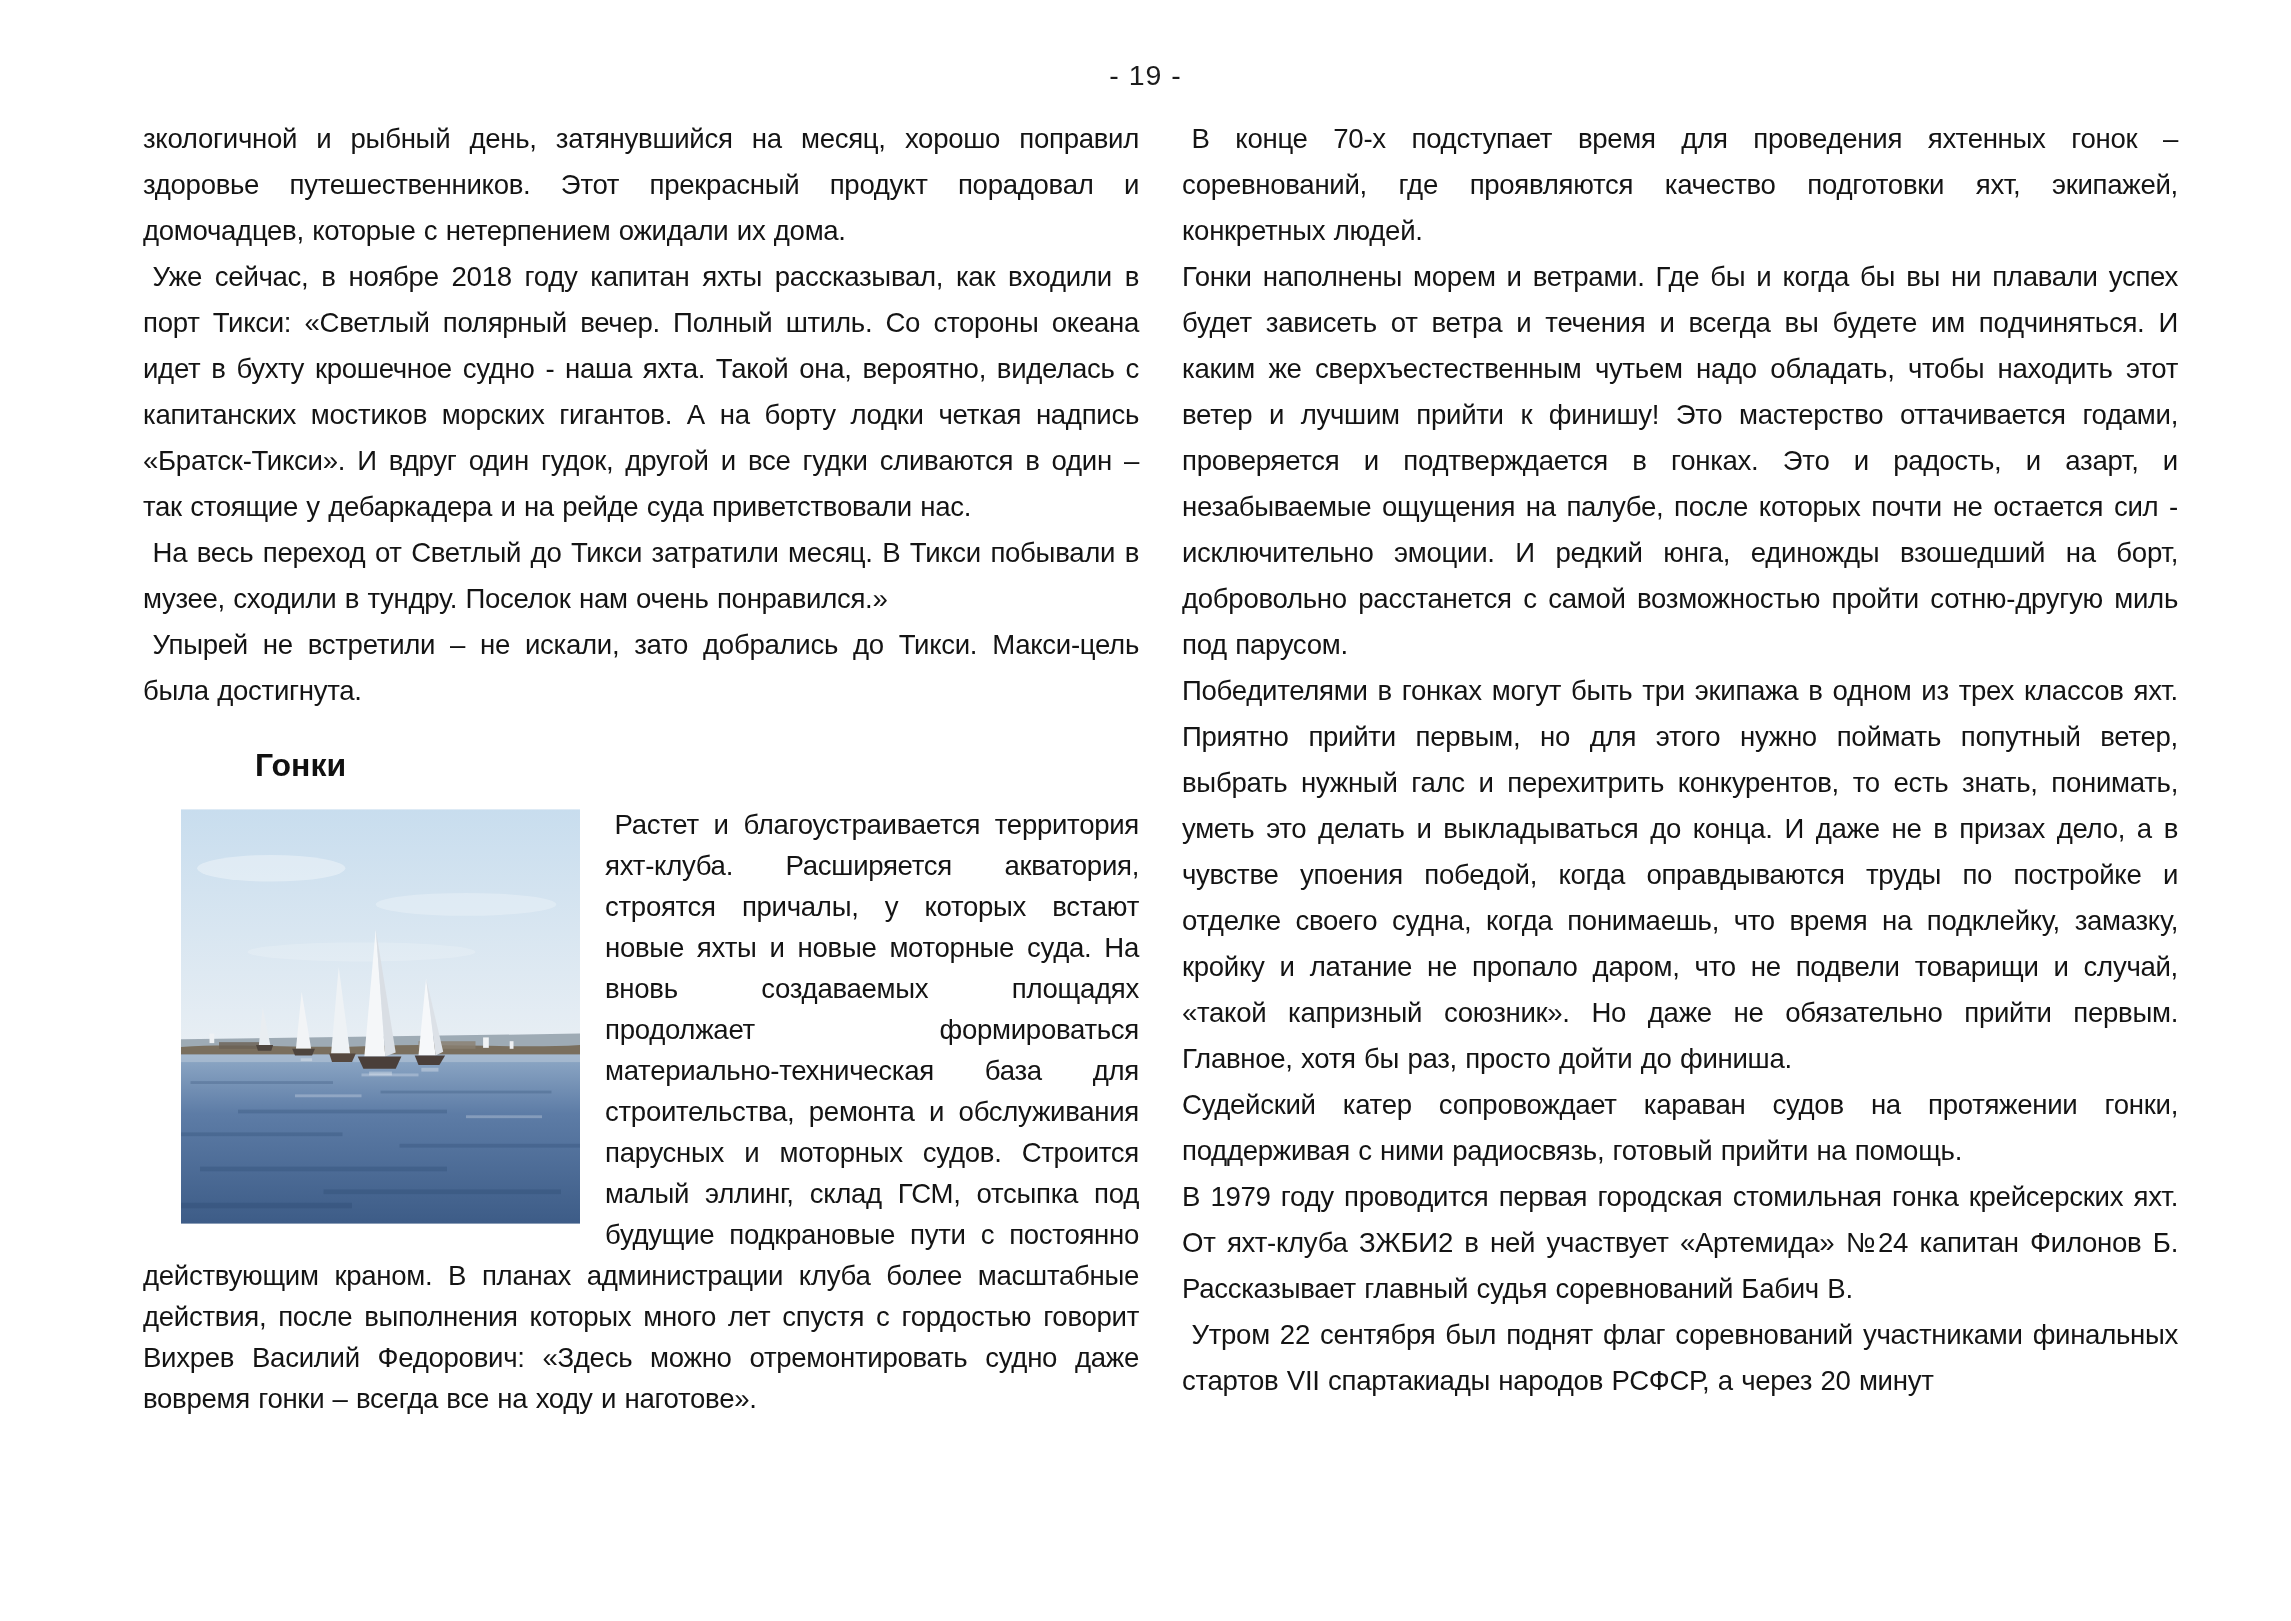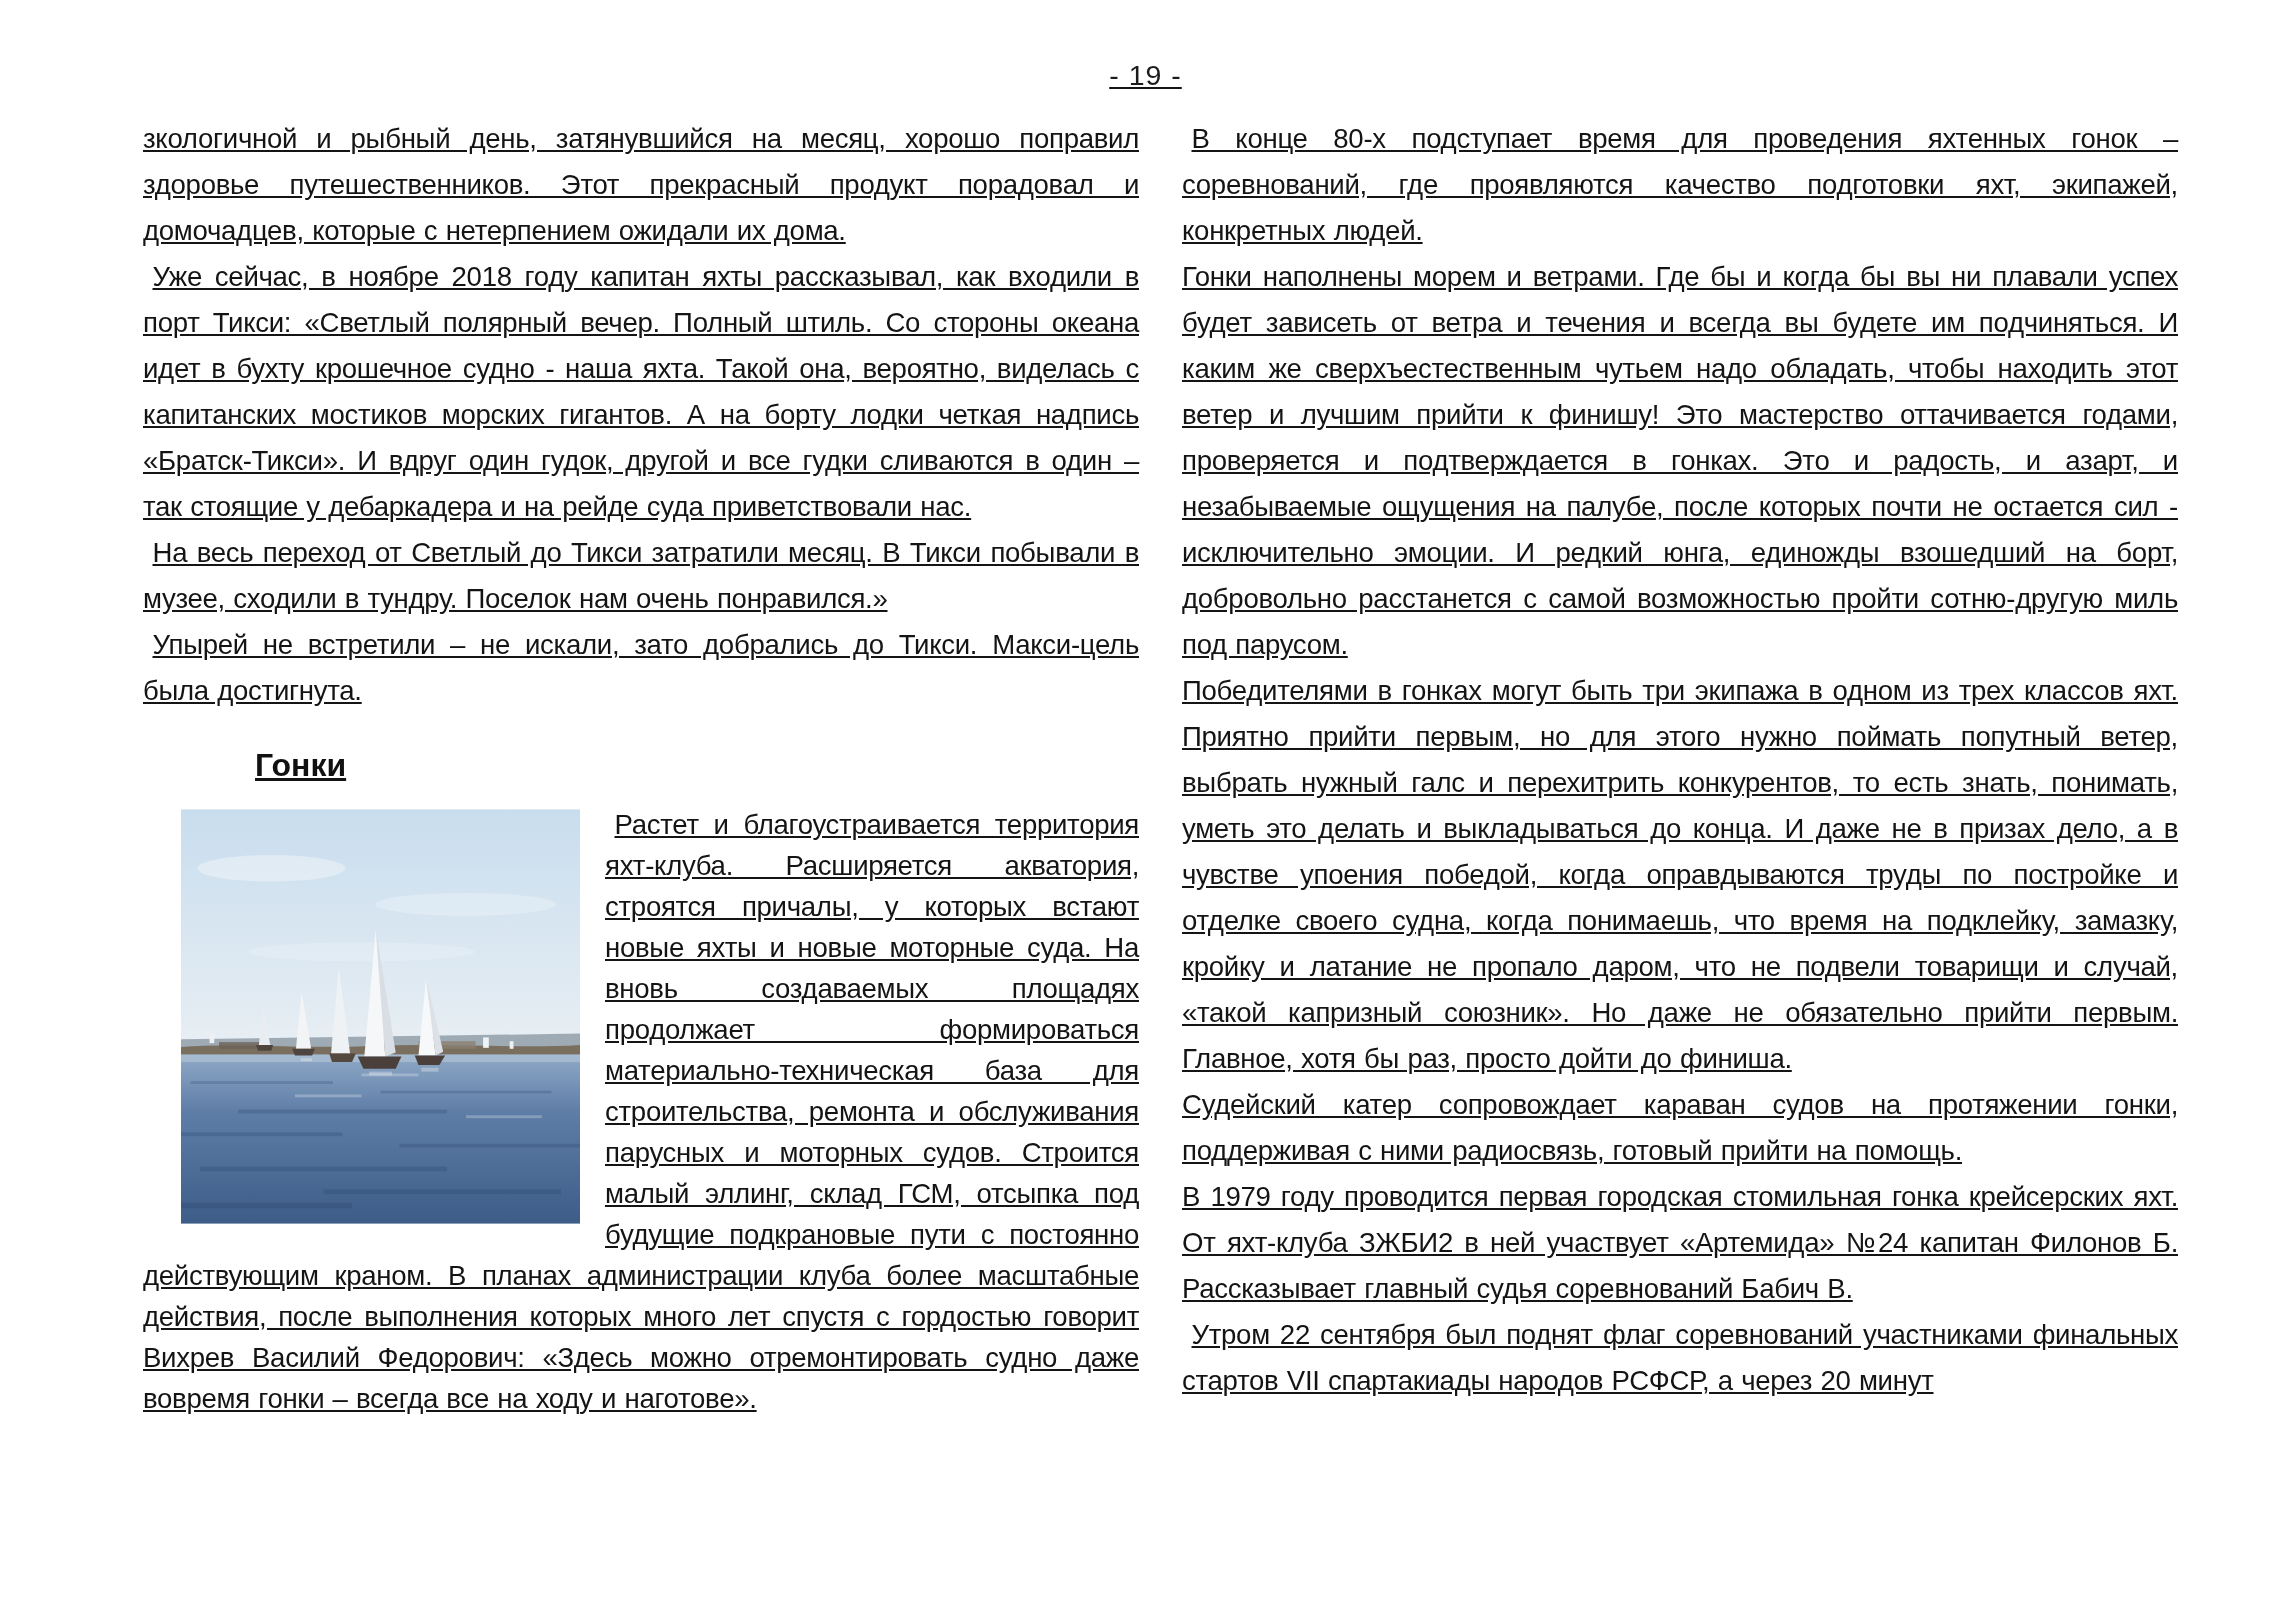--- a/index.html
+++ b/index.html
@@ -9,21 +9,20 @@
     height: 1622px;
     background: #ffffff;
     overflow: hidden;
     font-family: "Liberation Sans", "DejaVu Sans", sans-serif;
     color: #141414;
   }
   .page {
     position: relative;
     width: 2291px;
     height: 1398px;
-    text-decoration: underline;
   }
   .page-number {
     padding-top: 59px;
     text-align: center;
     font-size: 28.5px;
     line-height: 32px;
     letter-spacing: 1px;
     color: #1c1c1c;
   }
   .columns {
@@ -160,21 +159,21 @@
                 <rect x="126" y="262" width="12" height="3"></rect>
               </g>
             </g>
           </svg>
         </figure>
         <p class="ind">Растет и благоустраивается территория яхт-клуба. Расширяется акватория, строятся причалы, у которых встают новые яхты и новые моторные суда. На вновь создаваемых площадях продолжает формироваться материально-техническая база для строительства, ремонта и обслуживания парусных и моторных судов. Строится малый эллинг, склад ГСМ, отсыпка под будущие подкрановые пути с постоянно действующим краном. В планах администрации клуба более масштабные действия, после выполнения которых много лет спустя с гордостью говорит Вихрев Василий Федорович: «Здесь можно отремонтировать судно даже вовремя гонки – всегда все на ходу и наготове».</p>
       </div>
     </div>
 
     <div class="col">
-      <p class="ind">В конце 80-х подступает время для проведения яхтенных гонок – соревнований, где проявляются качество подготовки яхт, экипажей, конкретных людей.</p>
+      <p class="ind">В конце 70-х подступает время для проведения яхтенных гонок – соревнований, где проявляются качество подготовки яхт, экипажей, конкретных людей.</p>
       <p>Гонки наполнены морем и ветрами. Где бы и когда бы вы ни плавали успех будет зависеть от ветра и течения и всегда вы будете им подчиняться. И каким же сверхъестественным чутьем надо обладать, чтобы находить этот ветер и лучшим прийти к финишу! Это мастерство оттачивается годами, проверяется и подтверждается в гонках. Это и радость, и азарт, и незабываемые ощущения на палубе, после которых почти не остается сил - исключительно эмоции. И редкий юнга, единожды взошедший на борт, добровольно расстанется с самой возможностью пройти сотню-другую миль под парусом.</p>
       <p>Победителями в гонках могут быть три экипажа в одном из трех классов яхт. Приятно прийти первым, но для этого нужно поймать попутный ветер, выбрать нужный галс и перехитрить конкурентов, то есть знать, понимать, уметь это делать и выкладываться до конца. И даже не в призах дело, а в чувстве упоения победой, когда оправдываются труды по постройке и отделке своего судна, когда понимаешь, что время на подклейку, замазку, кройку и латание не пропало даром, что не подвели товарищи и случай, «такой капризный союзник». Но даже не обязательно прийти первым. Главное, хотя бы раз, просто дойти до финиша.</p>
       <p>Судейский катер сопровождает караван судов на протяжении гонки, поддерживая с ними радиосвязь, готовый прийти на помощь.</p>
       <p>В 1979 году проводится первая городская стомильная гонка крейсерских яхт. От яхт-клуба ЗЖБИ2 в ней участвует «Артемида» №24 капитан Филонов Б. Рассказывает главный судья соревнований Бабич В.</p>
       <p class="ind">Утром 22 сентября был поднят флаг соревнований участниками финальных стартов VII спартакиады народов РСФСР, а через 20 минут</p>
     </div>
 
   </div>
 </div>
 

